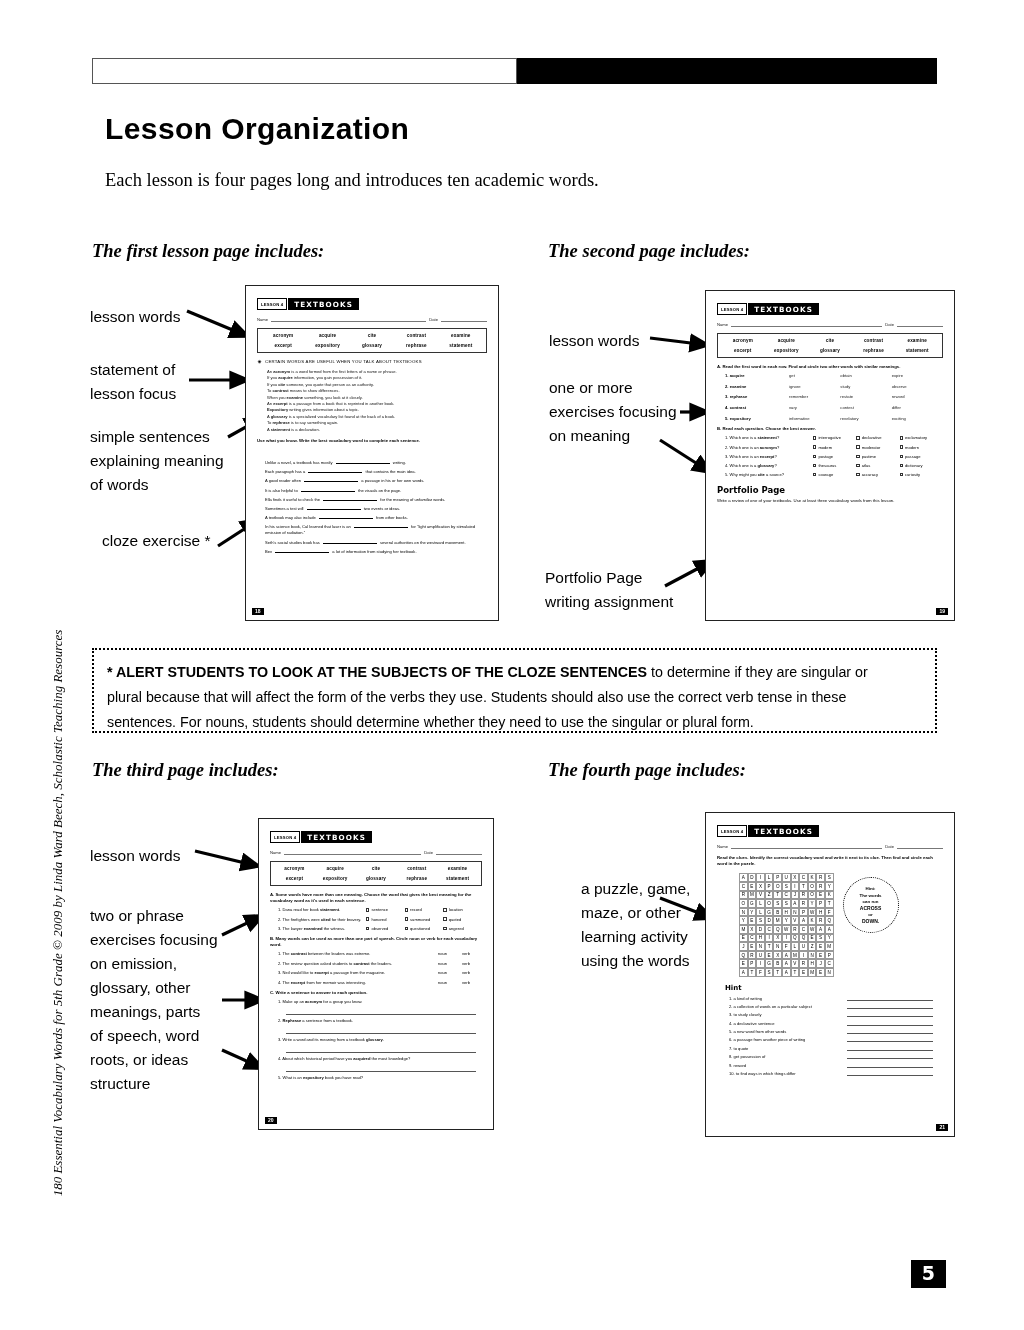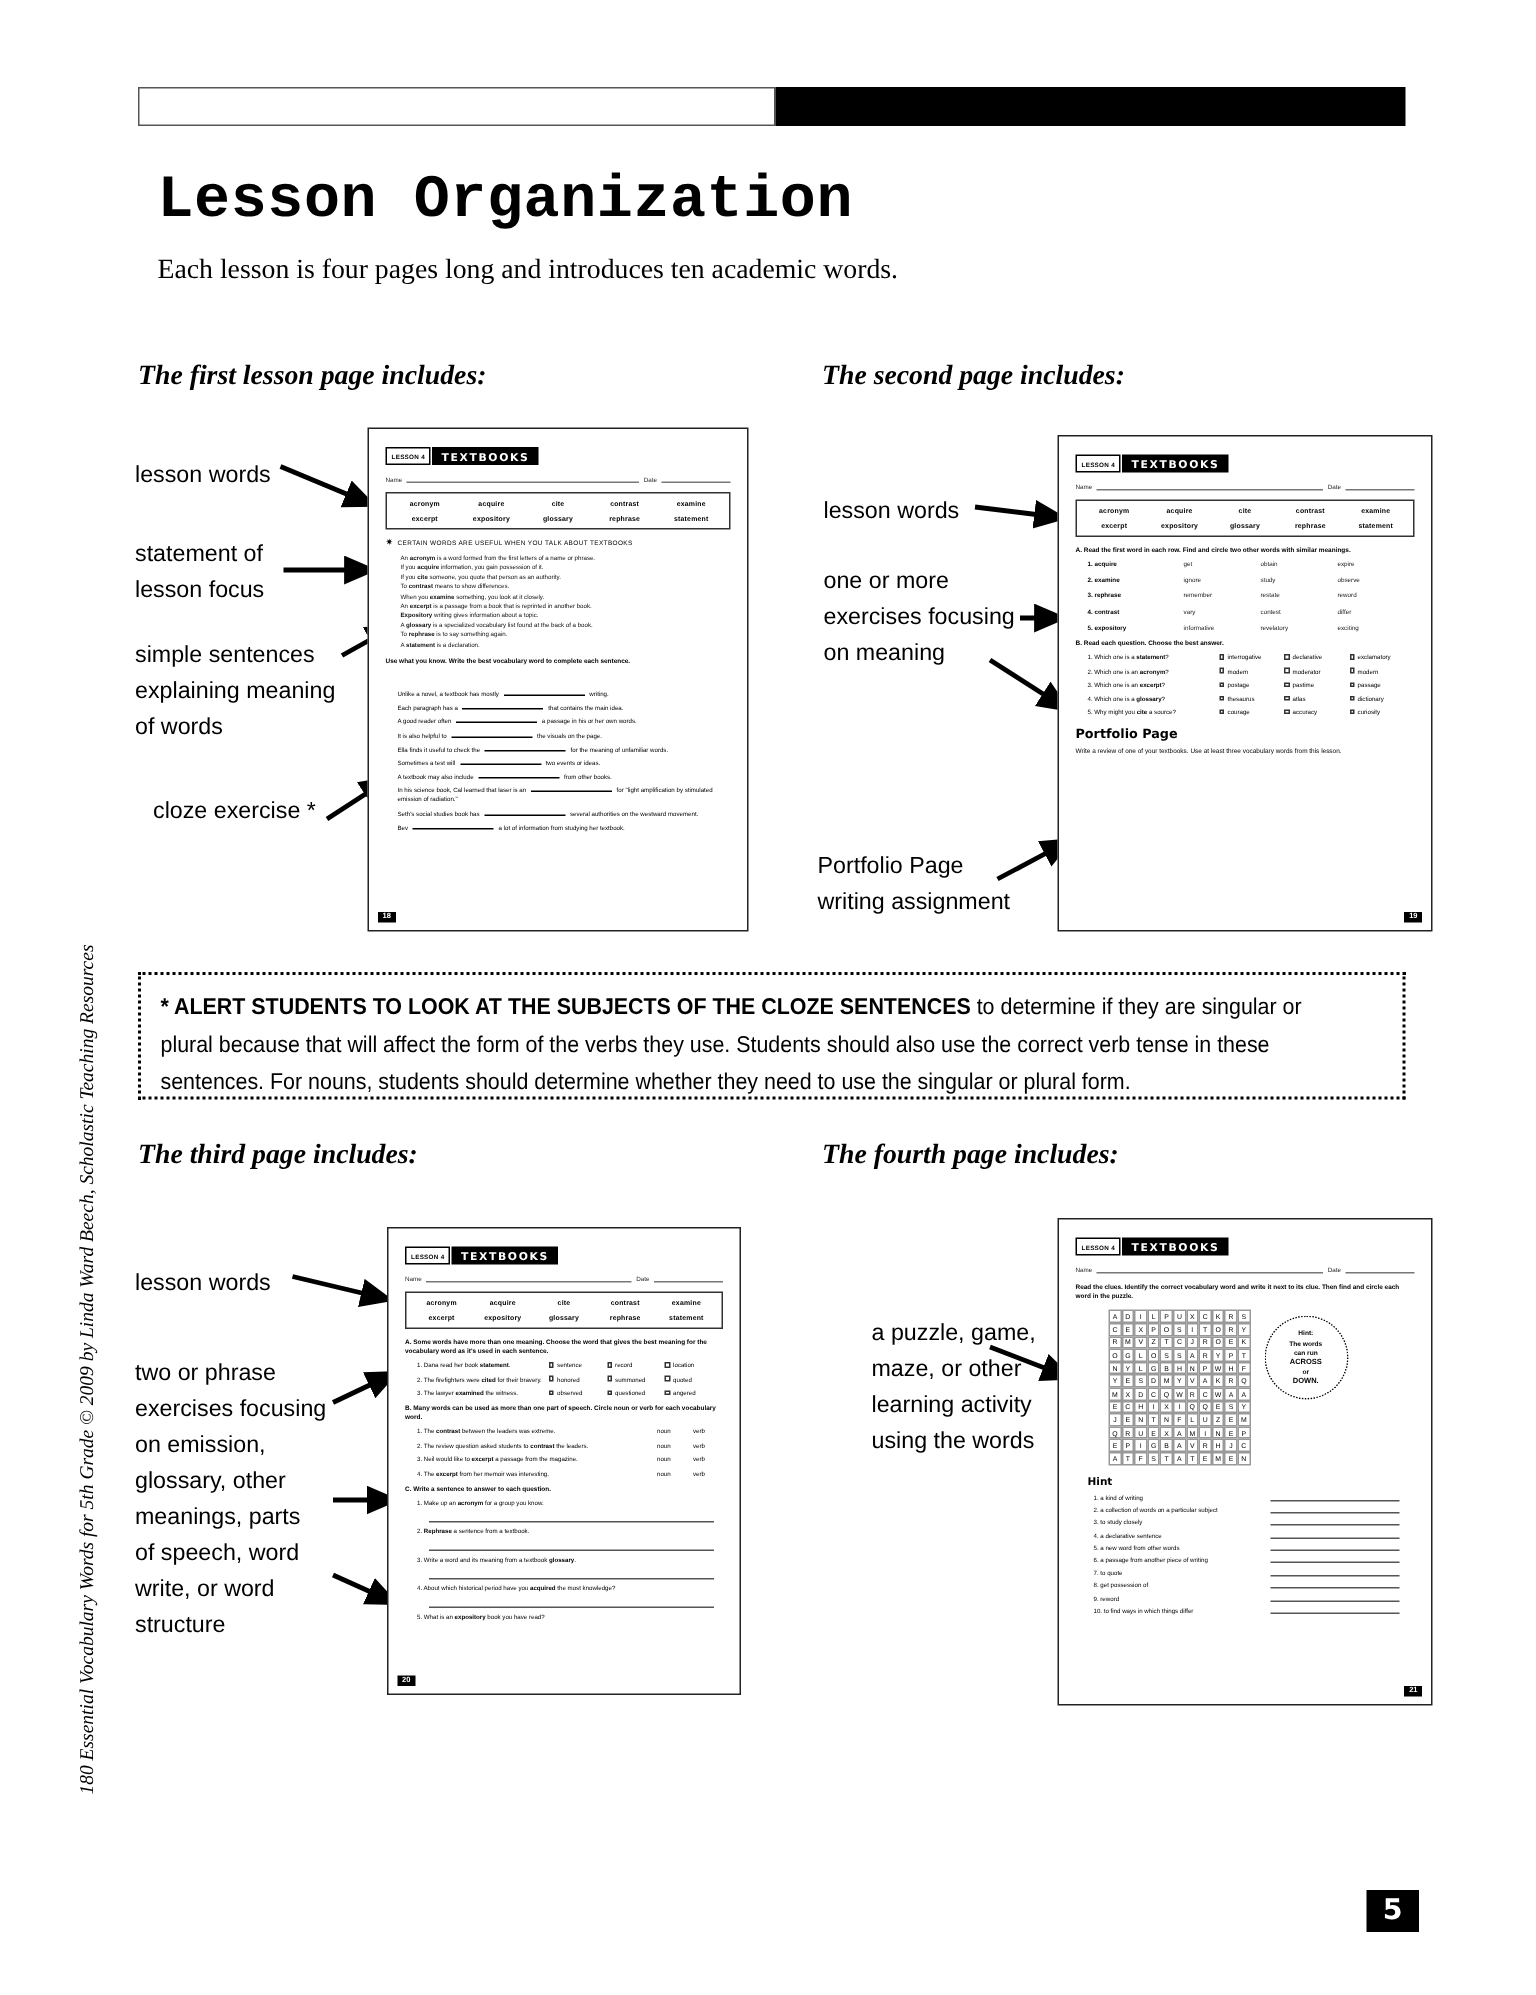--- a/index.html
+++ b/index.html
@@ -13,22 +13,22 @@
   }
 
   
   #header-bar { position:absolute; left:92px; top:58px; width:845px; height:26px; display:flex; }
   #header-bar-left { flex:0 0 425px; background:#fff; border:1.5px solid #555; }
   #header-bar-right { flex:1; background:#000; }
 
   
   #page-title {
     position:absolute; left:105px; top:112px;
-    font-family:Liberation Mono, monospace;
-    font-weight:bold; font-size:40px; letter-spacing:0.4px;
+    font-family:Liberation Sans, sans-serif;
+    font-weight:bold; font-size:30px; letter-spacing:0.4px;
   }
   #page-intro {
     position:absolute; left:105px; top:170px;
     font-family:"Liberation Serif", serif; font-size:18.5px;
   }
 
   
   .section-head {
     position:absolute;
     font-family:"Liberation Serif", serif;
@@ -244,21 +244,21 @@
 <div class="annot" id="annot-l5">
   <div>lesson words</div>
 </div>
 <div class="annot" id="annot-l6">
   <div>two or phrase</div>
   <div>exercises focusing</div>
   <div>on emission,</div>
   <div>glossary, other</div>
   <div>meanings, parts</div>
   <div>of speech, word</div>
-  <div>write, or word</div>
+  <div>roots, or ideas</div>
   <div>structure</div>
 </div>
 <div class="annot" id="annot-r4">
   <div>a puzzle, game,</div>
   <div>maze, or other</div>
   <div>learning activity</div>
   <div>using the words</div>
 </div>
 
 <svg class="arrow-svg" style="left:0;top:0;width:1024px;height:1330px;">

